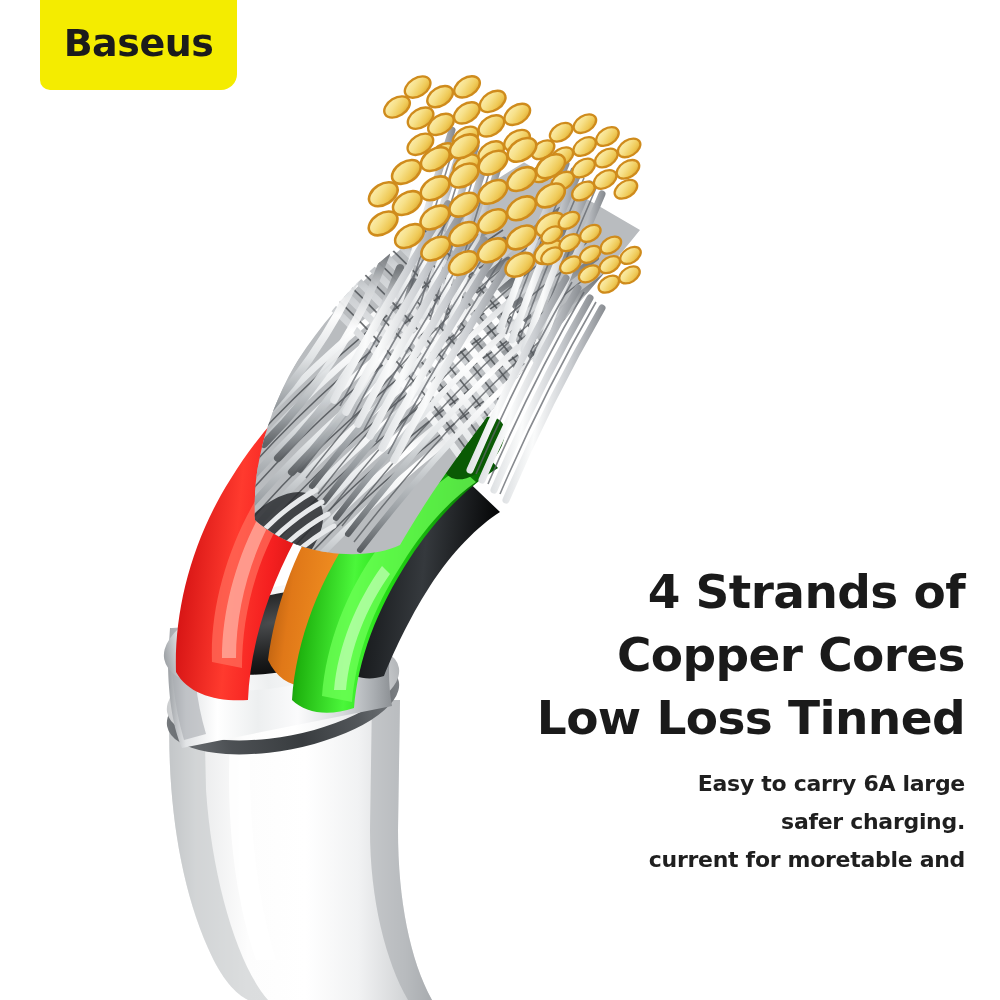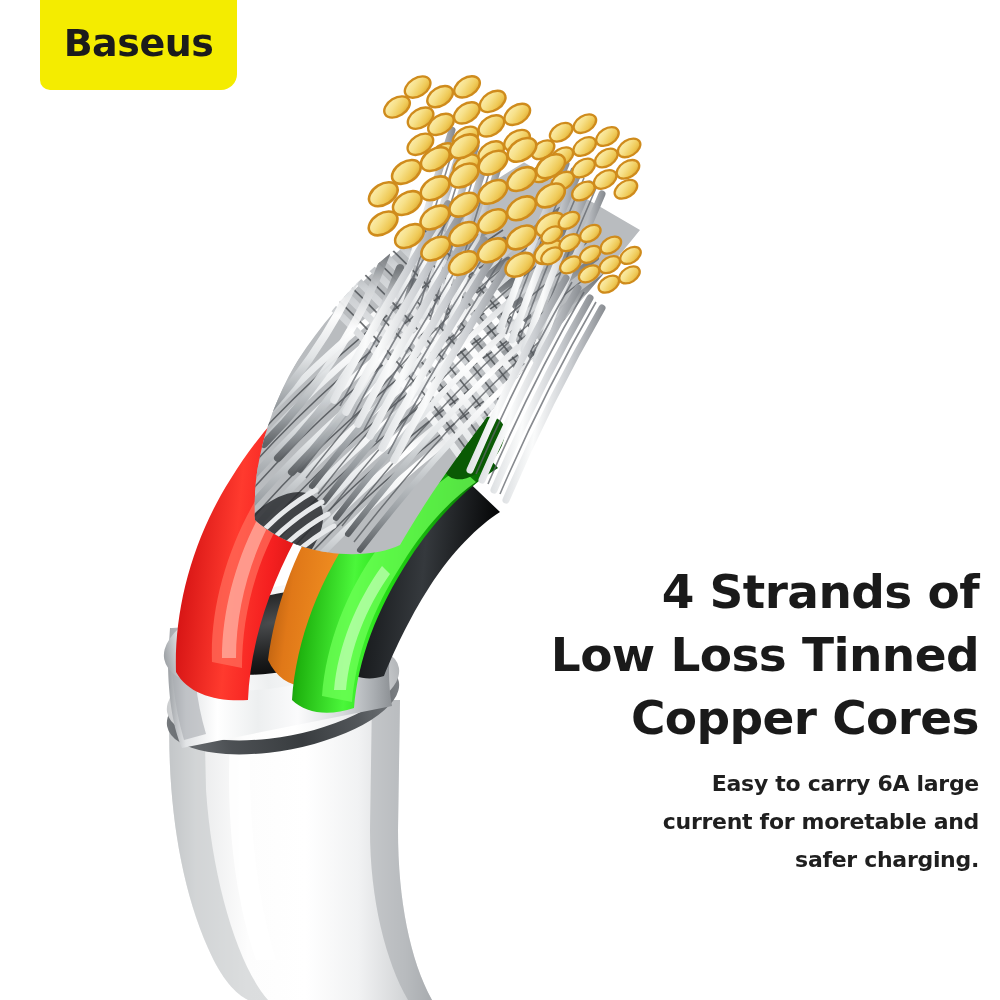--- a/index.html
+++ b/index.html
@@ -42,21 +42,21 @@
   #product-illustration {
     position:absolute;
     left:0; top:0;
     width:1000px; height:1000px;
     pointer-events:none;
   }
 
   
   #copy-block {
     position:absolute;
-    right:21px;
+    right:35px;
     top:560px;
     width:520px;
     text-align:right;
   }
   #headline {
     font-family:"DejaVu Sans", sans-serif;
     font-weight:700;
     font-size:47px;
     line-height:63px;
     color:#1a1a1a;
@@ -515,23 +515,23 @@
     </g>
   </svg>
 
   <div id="brand-logo">
     <span class="wordmark">Baseus</span>
   </div>
 
   <div id="copy-block">
     <div id="headline">
       <span class="hl-line">4 Strands of</span>
+      <span class="hl-line">Copper Cores</span>
       <span class="hl-line">Low Loss Tinned</span>
-      <span class="hl-line">Copper Cores</span>
     </div>
     <div id="subcopy">
       <span class="sub-line">Easy to carry 6A large</span>
+      <span class="sub-line">safer charging.</span>
       <span class="sub-line">current for moretable and</span>
-      <span class="sub-line">safer charging.</span>
     </div>
   </div>
 
 </div>
 
 </body></html>

